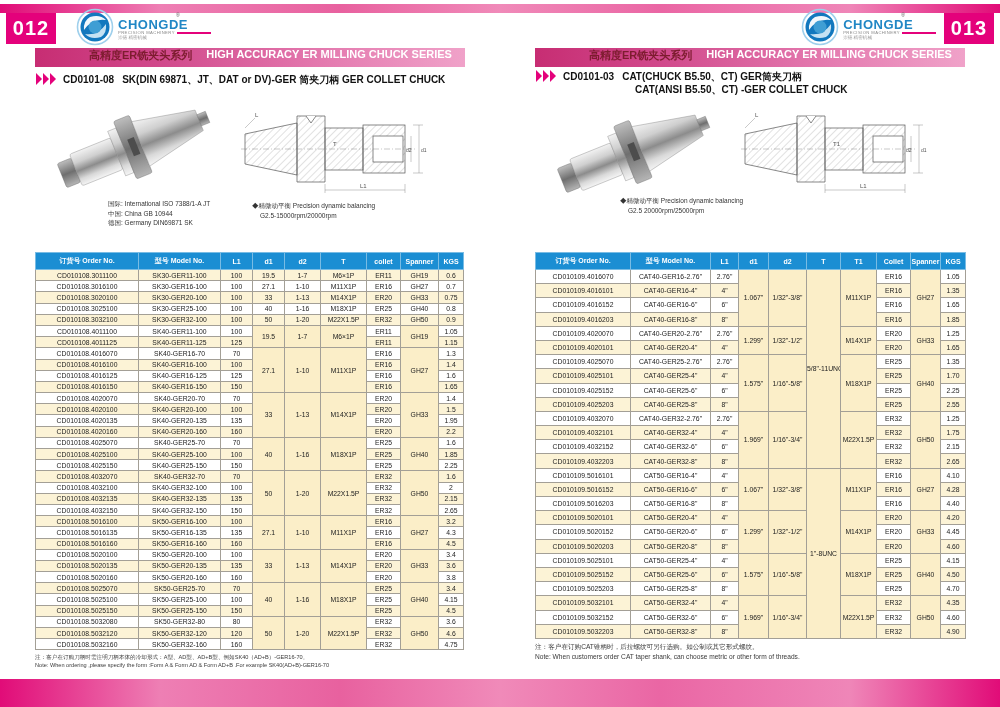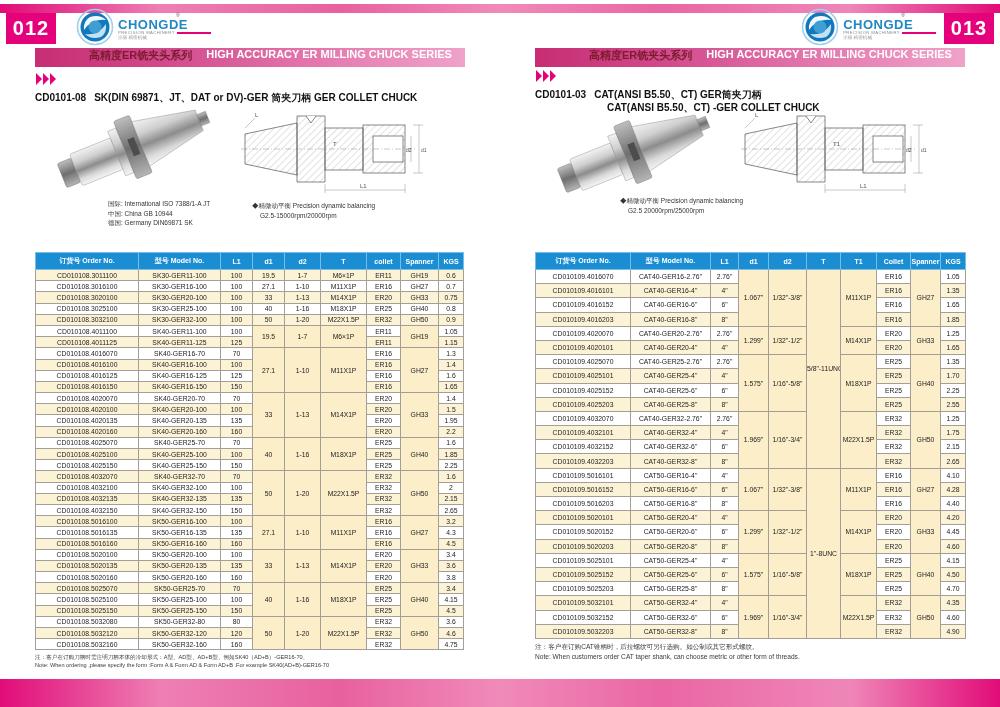--- a/index.html
+++ b/index.html
@@ -20,21 +20,21 @@
   .logo-text{display:flex;flex-direction:column;line-height:1;}
   .logo-reg{font-size:5px;color:#555;margin-left:58px;}
   .logo-brand{font-size:13px;font-weight:bold;color:#2187c5;letter-spacing:0.5px;}
   .logo-sub{font-size:4.2px;color:#8a8a8a;letter-spacing:0.4px;display:flex;align-items:center;gap:2px;}
   .logo-sub .pinkline{display:inline-block;width:34px;height:2px;background:#e4017b;}
   .logo-zh{font-size:4.6px;color:#999;margin-top:1px;}
   .titlebar{position:absolute;left:35px;top:48px;width:430px;height:19px;display:flex;align-items:flex-start;
     background:linear-gradient(90deg,#c72d73 0%,#d14a8c 30%,#e377ad 65%,#f0a2c9 100%);}
   .titlebar .zh{color:#7d1c2f;font-weight:bold;font-size:11px;padding-left:54px;white-space:nowrap;}
   .titlebar .en{color:#fff;font-weight:bold;font-size:11px;padding-left:14px;white-space:nowrap;}
-  .subtitle{position:absolute;left:35px;display:flex;gap:6px;align-items:flex-start;flex-direction:column;}
+  .subtitle{position:absolute;left:35px;display:flex;gap:6px;align-items:flex-start;}
   .subtitle .txt{font-size:10px;font-weight:bold;color:#111;line-height:13px;}
   .subtitle .code{margin-right:8px;}
   .sub-line2{padding-left:72px;text-align:center;}
   .photo{position:absolute;}
   .draw{position:absolute;}
   .stdblock{position:absolute;font-size:6.5px;color:#333;line-height:9.5px;white-space:nowrap;}
   .balblock{position:absolute;font-size:6.5px;color:#333;line-height:9.5px;white-space:nowrap;}
   .cat-table{position:absolute;border-collapse:collapse;table-layout:fixed;border:1px solid #9b988f;}
   .cat-table th{background:#1b8ed3;color:#fff;font-size:7px;font-weight:bold;border:1px solid #79bce4;
     height:17px;padding:0;text-align:center;}
@@ -518,21 +518,21 @@
       <span class="en">HIGH ACCURACY ER MILLING CHUCK SERIES</span>
     </div>
 
     <div class="subtitle" style="top:70px;">
       <svg width="22" height="12" viewBox="0 0 22 12">
         <path d="M1 0 L7 6 L1 12 Z" fill="#e4017b"></path>
           <path d="M8 0 L14 6 L8 12 Z" fill="#e4017b"></path>
           <path d="M15 0 L21 6 L15 12 Z" fill="#e4017b"></path>
       </svg>
       <div class="txt">
-        <div><span class="code">CD0101-03</span><span>CAT(ANSI B5.50、CT)  GER筒夹刀柄</span></div>
+        <div><span class="code">CD0101-03</span><span>CAT(CHUCK B5.50、CT)  GER筒夹刀柄</span></div>
         <div class="sub-line2">CAT(ANSI B5.50、CT) -GER COLLET CHUCK</div>
       </div>
     </div>
 
     <svg class="photo" style="left:52px;top:95px;" width="172" height="110" viewBox="0 0 172 110">
       <defs>
         <linearGradient id="metalR" x1="0" y1="0" x2="0" y2="1">
           <stop offset="0" stop-color="#f2f2f2"></stop>
             <stop offset="0.3" stop-color="#cfcfcf"></stop>
           <stop offset="0.55" stop-color="#8c8c8c"></stop>

